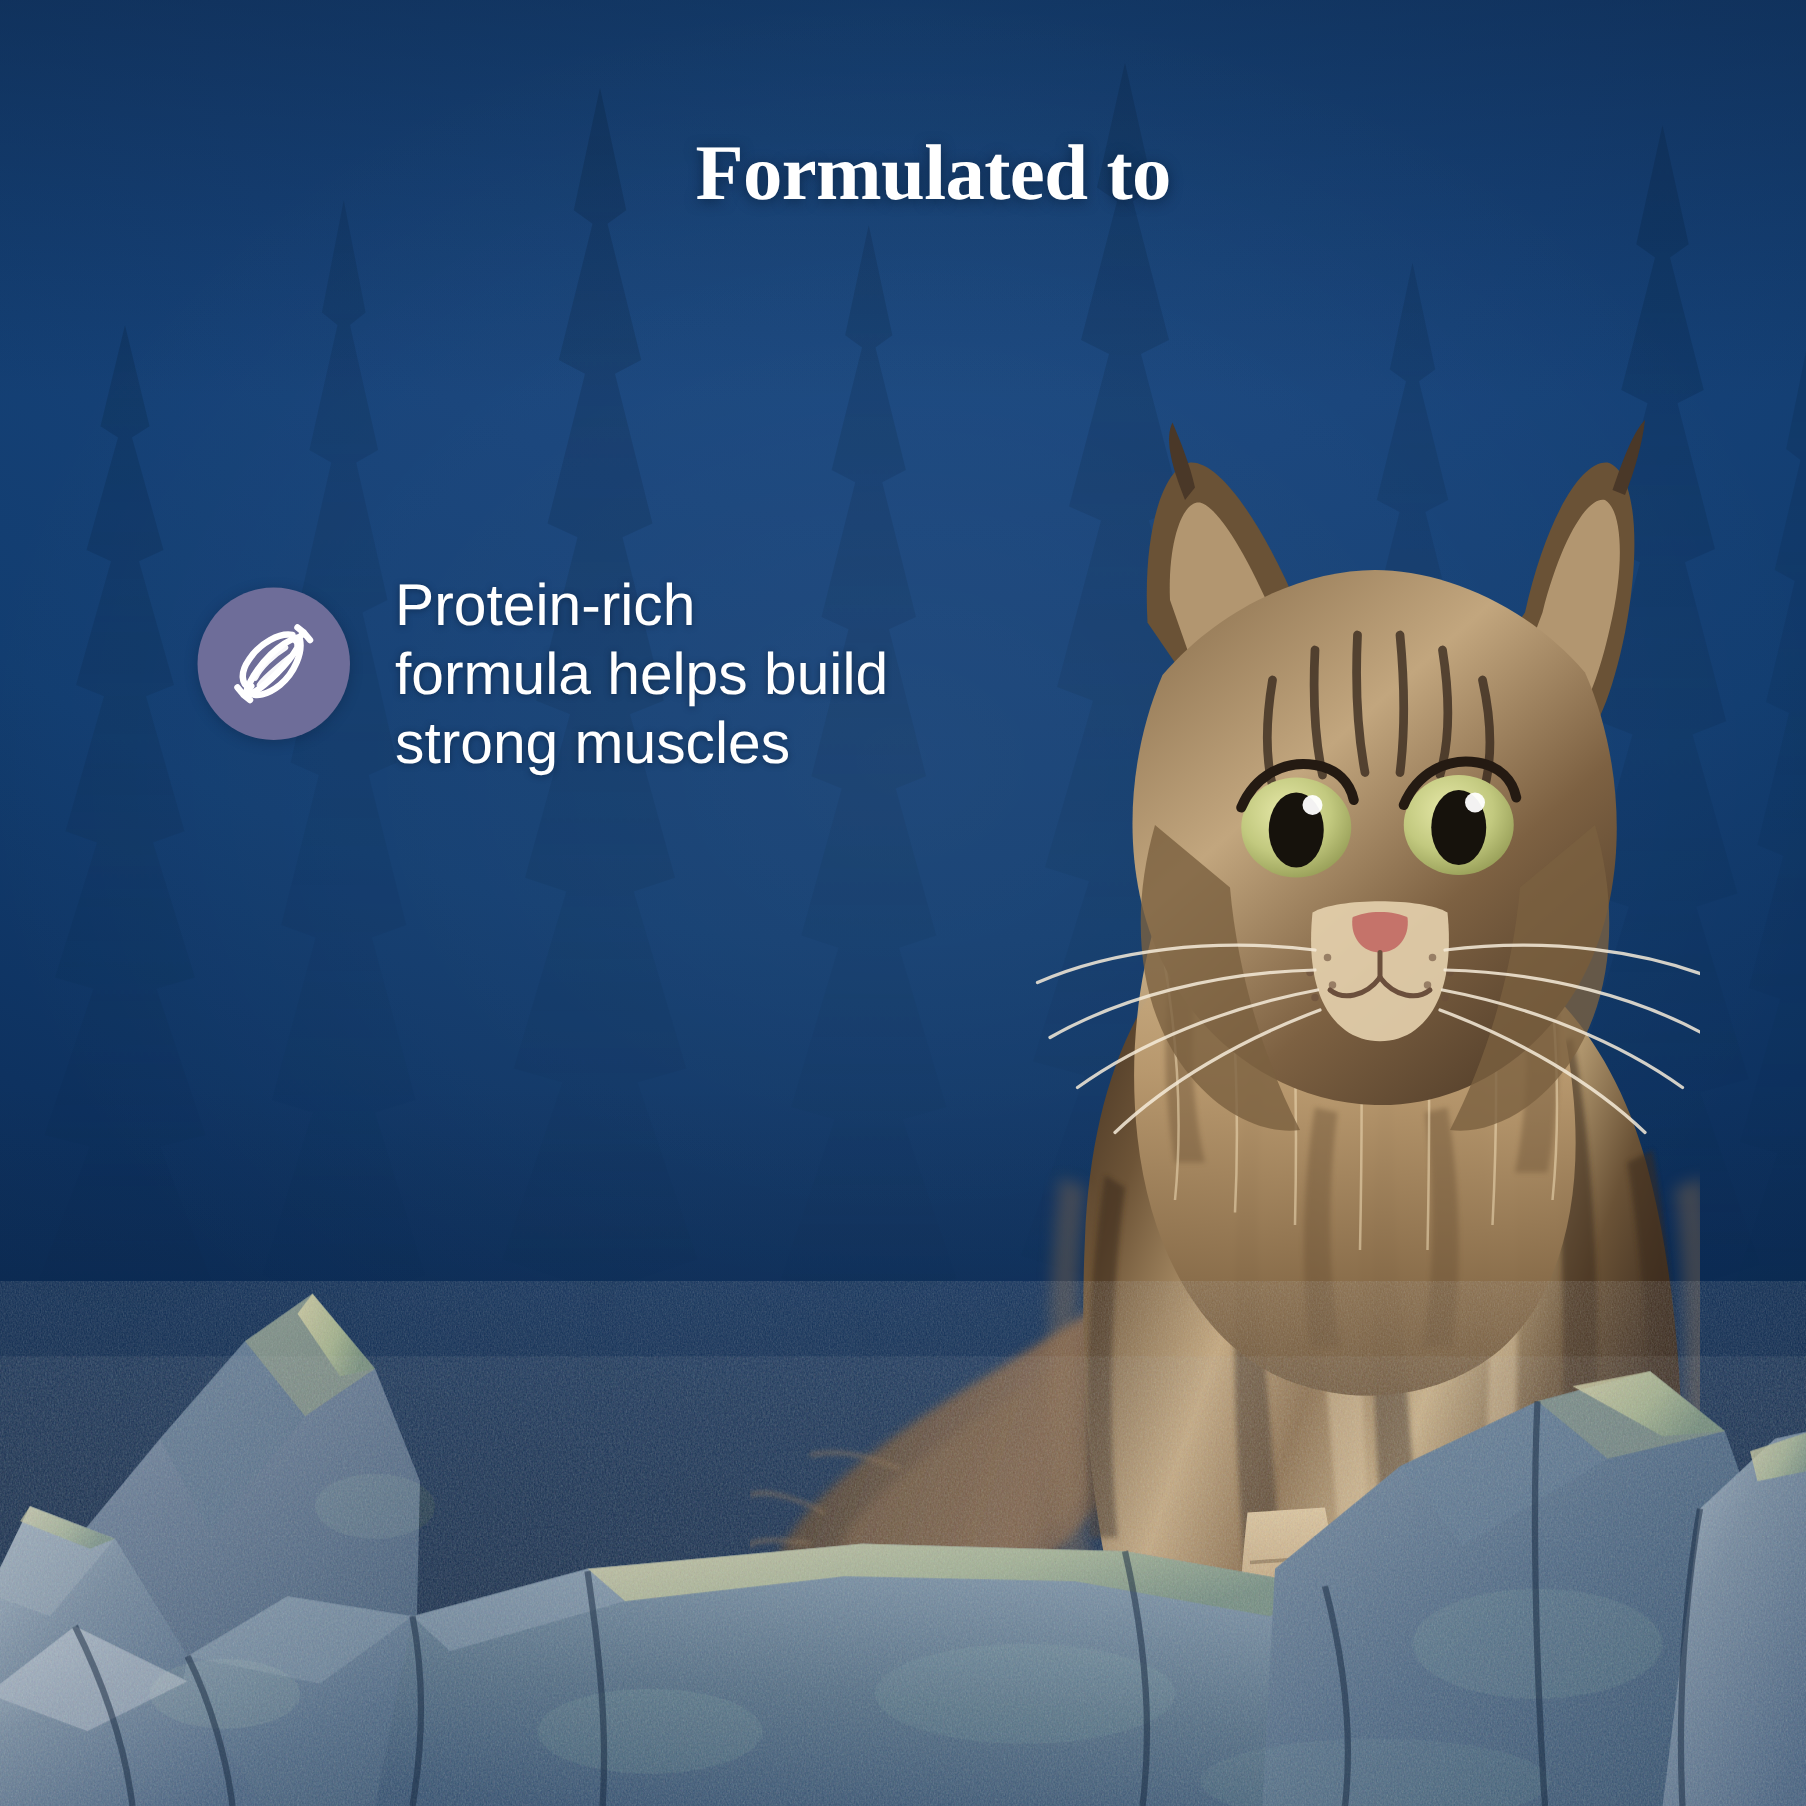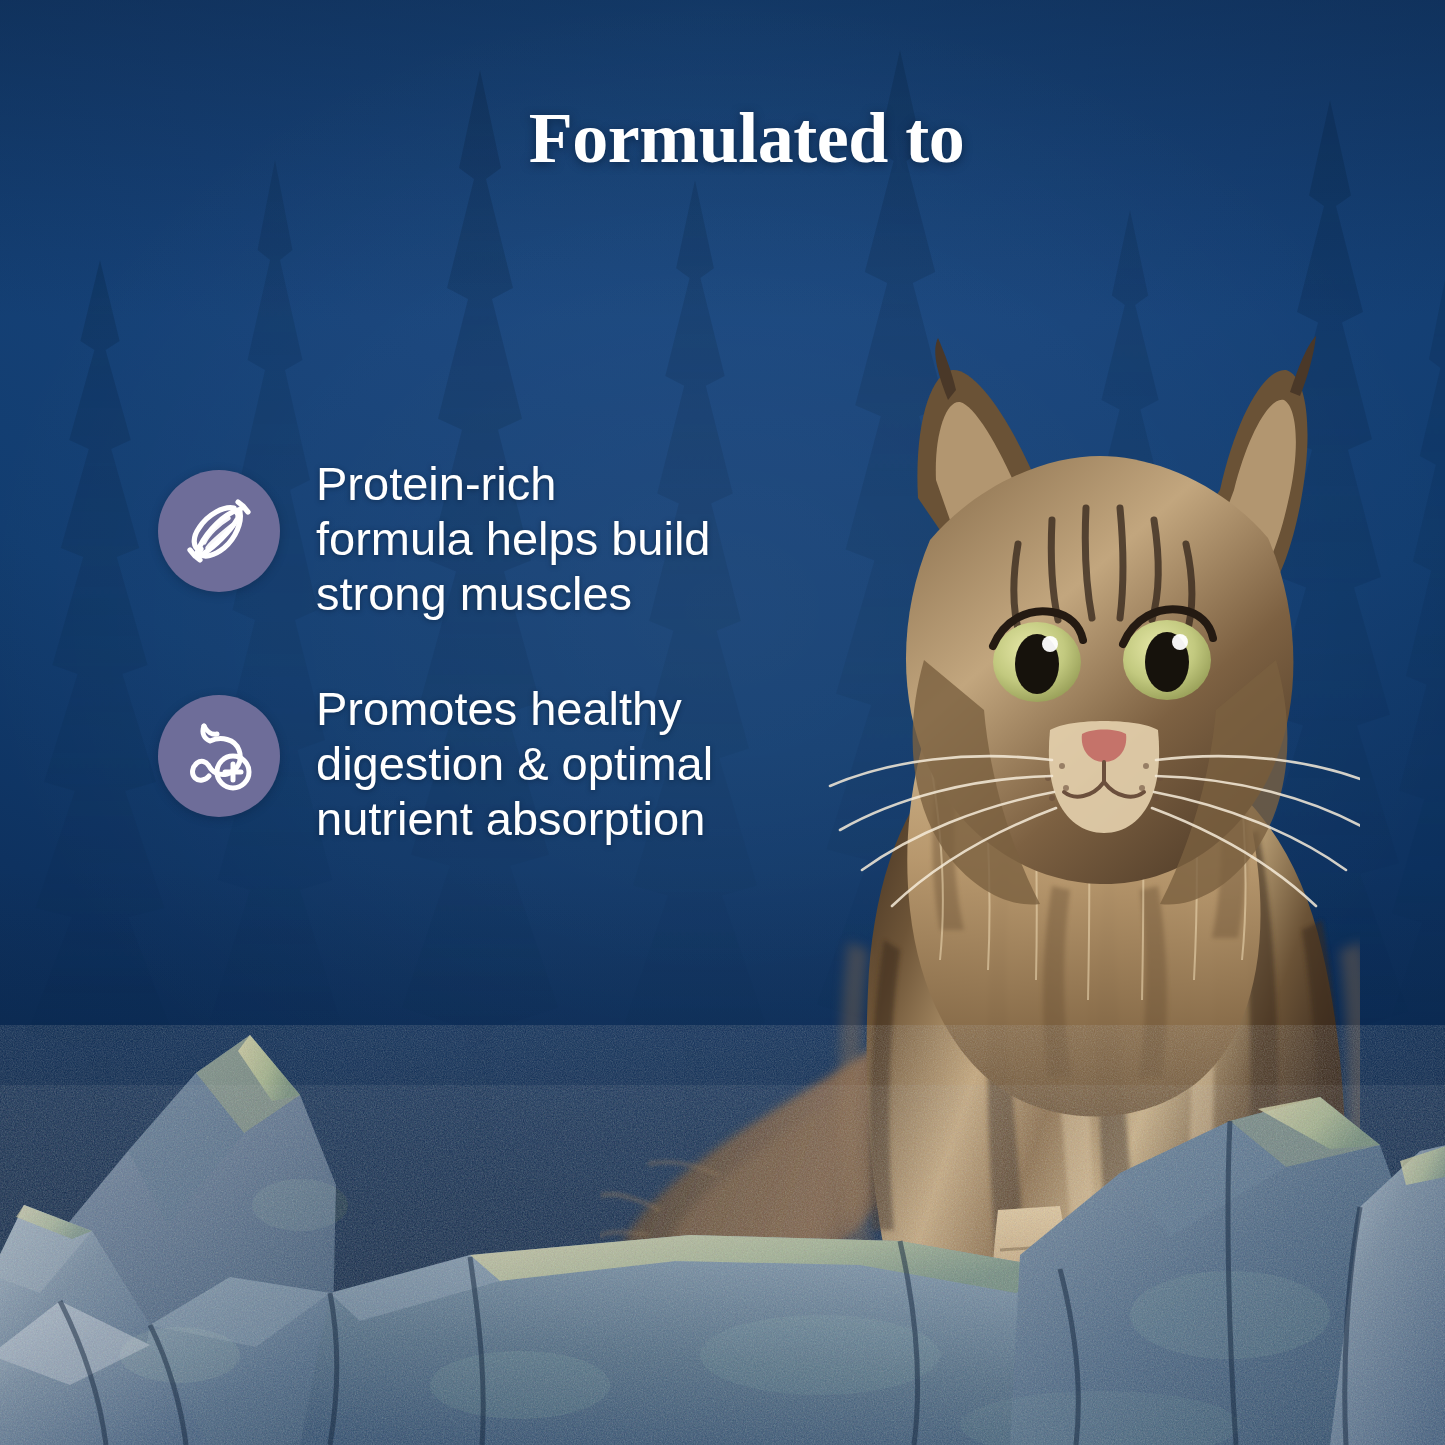--- a/index.html
+++ b/index.html
@@ -41,21 +41,21 @@
     filter: blur(1.1px);
   }
 
   
   .headline{
     position:absolute; left:0; right:0; top:86px;
     text-align:center;
     color:#ffffff;
     font-family:"Liberation Serif", "DejaVu Serif", serif;
     font-weight:bold;
-    font-size:72px;
+    font-size:63px;
     line-height:104px;
     letter-spacing:-0.5px;
     text-shadow:0 2px 10px rgba(4,20,42,.55);
     z-index:6;
     margin-left:48px;
   }
   .headline .l1{ display:block; }
   .headline .l2{ display:block; }
 
   
@@ -368,41 +368,20 @@
 
             <path d="M48 26 C 38 32, 28 42, 24 50" opacity=".95"></path>
             <path d="M52 34 C 42 42, 32 50, 28 56" opacity=".95"></path>
           </svg>
         </span>
       </div>
       <div class="benefit-text">Protein-rich formula helps build strong muscles</div>
     </div>
 
 
-    <div class="benefit b3">
-      <div class="badge">
-        <span>
-          <svg width="80" height="80" viewBox="0 0 80 80" fill="none" stroke="#ffffff" stroke-width="5" stroke-linecap="round" stroke-linejoin="round">
-
-            <path d="M25 10 C 22 18, 26 23, 31 25
-                     C 42 20, 56 23, 60 34
-                     C 64 45, 58 55, 48 58
-                     C 40 60, 33 56, 30 50
-                     C 27 45, 22 44, 18 47
-                     C 13 51, 12 58, 16 62
-                     C 20 66, 27 64, 30 60"></path>
-            <path d="M25 10 C 28 16, 33 19, 38 18"></path>
-
-            <circle cx="54" cy="56" r="16"></circle>
-            <path d="M54 48 L 54 64 M46 56 L 62 56"></path>
-          </svg>
-        </span>
-      </div>
-      <div class="benefit-text">Promotes healthy digestion &amp; optimal nutrient absorption</div>
-    </div>
 
   </div>
 
   <div class="rocks">
     <svg viewBox="0 0 1445 420" preserveAspectRatio="none" aria-hidden="true">
       <defs>
         <linearGradient id="rkA" x1="0" y1="0" x2="0.6" y2="1">
           <stop offset="0%" stop-color="#8ea3b8"></stop>
           <stop offset="45%" stop-color="#5d7490"></stop>
           <stop offset="100%" stop-color="#33506f"></stop>

